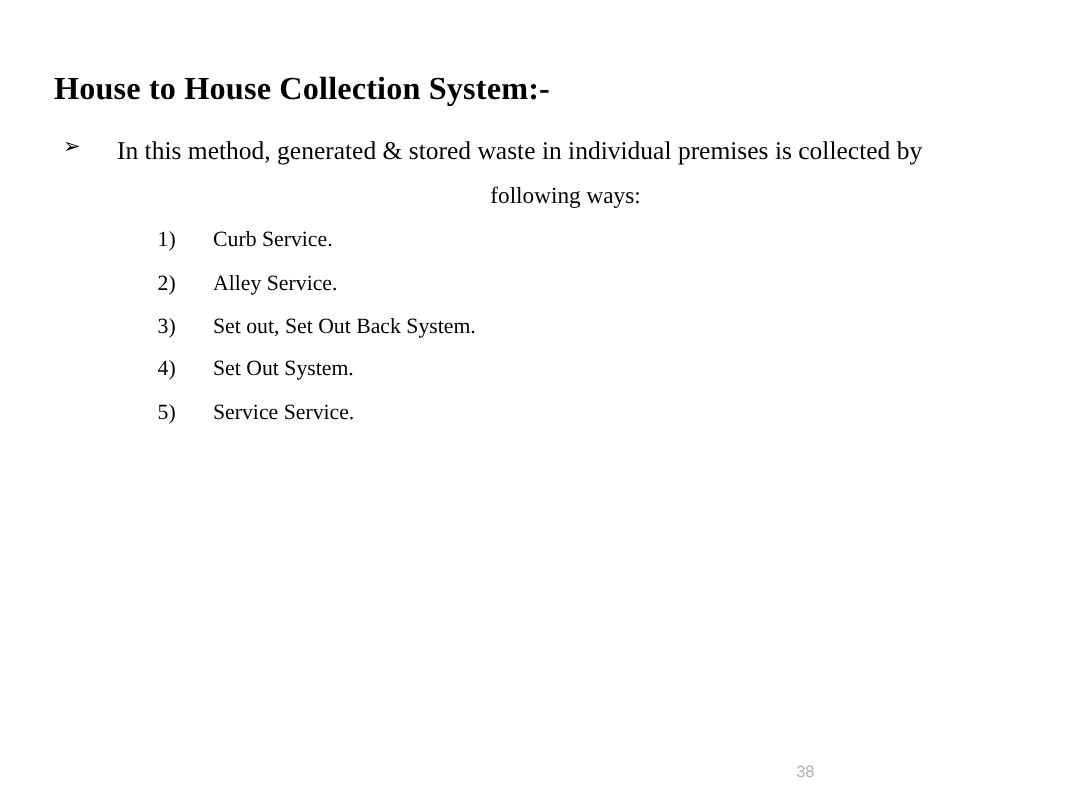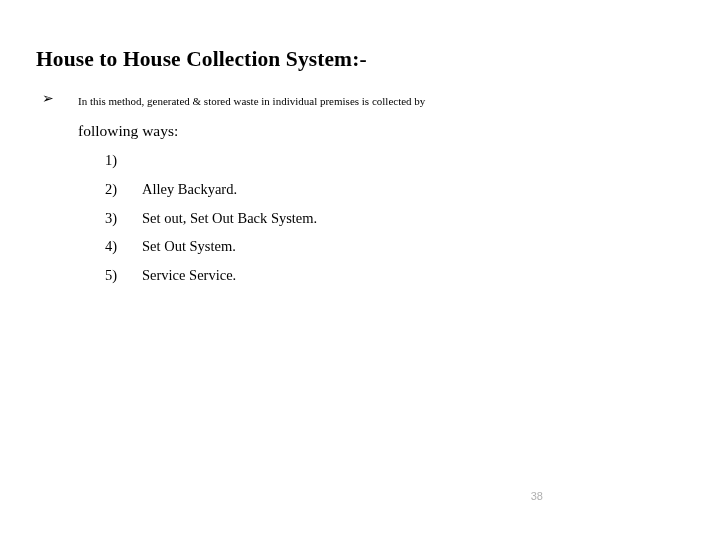--- a/index.html
+++ b/index.html
@@ -51,31 +51,32 @@
     position: absolute;
     left: 6px;
     top: 1px;
     font-family: "DejaVu Sans", sans-serif;
     font-size: 14px;
     line-height: 22px;
     color: #000000;
   }
   .bullet-text {
     margin-left: 42px;
-    font-size: 11px;
+    font-size: 17px;
     line-height: 30px;
     color: #000000;
     white-space: nowrap;
   }
   .bullet-continuation {
     margin-left: 42px;
     font-size: 15.5px;
     line-height: 30px;
     color: #000000;
     white-space: nowrap;
+    text-align: center;
   }
 
   
   .numbered-list {
     position: absolute;
     left: 105px;
     top: 150px;
     width: 520px;
   }
   .numbered-item {
@@ -99,21 +100,21 @@
     font-size: 14.5px;
     line-height: 20px;
     color: #000000;
     white-space: nowrap;
   }
 
   
   .page-number {
     position: absolute;
     right: 36px;
-    top: 489px;
+    top: 508px;
     font-family: "Liberation Sans", "DejaVu Sans", sans-serif;
     font-size: 11px;
     line-height: 14px;
     color: #b0b0b0;
     text-align: right;
   }
 </style>
 </head>
 <body>
 
@@ -125,24 +126,25 @@
     <div class="bullet-row">
       <span class="bullet-marker">➢</span>
       <div class="bullet-text">In this method, generated &amp; stored waste in individual premises is collected by</div>
     </div>
     <div class="bullet-continuation">following ways:</div>
   </div>
 
   <div class="numbered-list">
     <div class="numbered-item">
       <span class="item-number">1)</span>
+      <span class="item-label">Curb Service.</span>
     </div>
     <div class="numbered-item">
       <span class="item-number">2)</span>
-      <span class="item-label">Alley Backyard.</span>
+      <span class="item-label">Alley Service.</span>
     </div>
     <div class="numbered-item">
       <span class="item-number">3)</span>
       <span class="item-label">Set out, Set Out Back System.</span>
     </div>
     <div class="numbered-item">
       <span class="item-number">4)</span>
       <span class="item-label">Set Out System.</span>
     </div>
     <div class="numbered-item">

